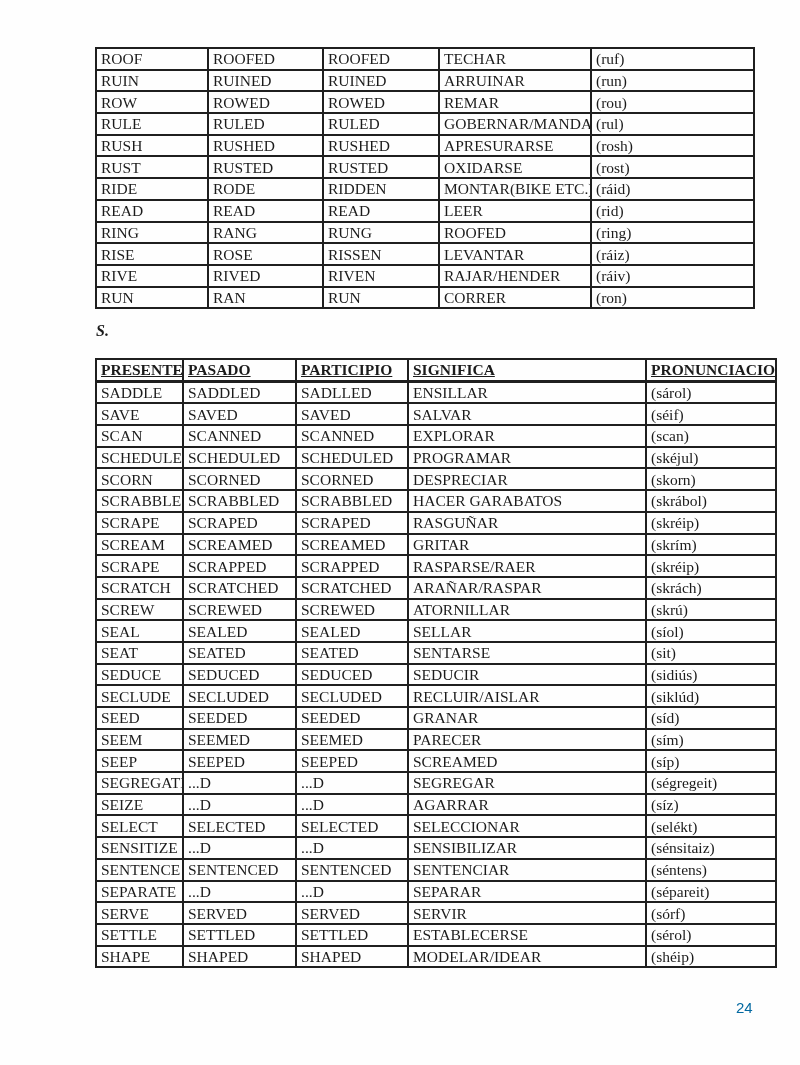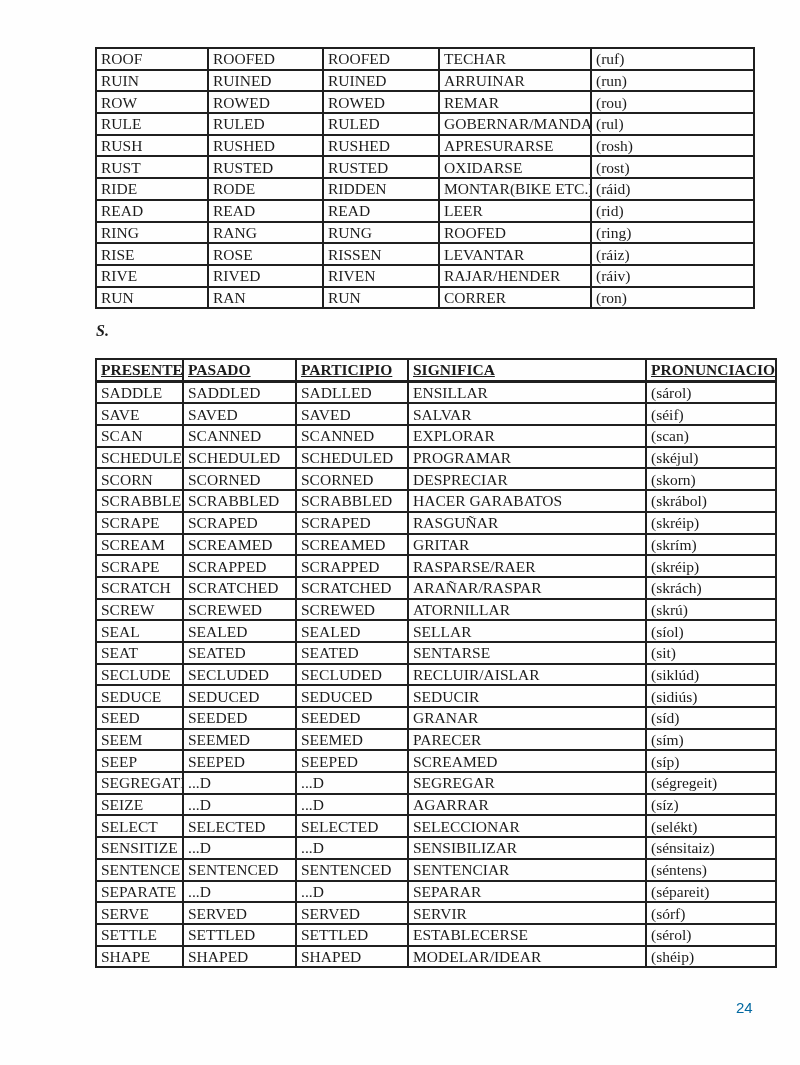--- a/index.html
+++ b/index.html
@@ -264,34 +264,34 @@
           <td>(síol)</td>
         </tr>
         <tr>
           <td>SEAT</td>
           <td>SEATED</td>
           <td>SEATED</td>
           <td>SENTARSE</td>
           <td>(sit)</td>
         </tr>
         <tr>
+          <td>SEDUCE</td>
+          <td>SEDUCED</td>
+          <td>SEDUCED</td>
+          <td>SEDUCIR</td>
+          <td>(sidiús)</td>
+        </tr>
+        <tr>
           <td>SECLUDE</td>
           <td>SECLUDED</td>
           <td>SECLUDED</td>
           <td>RECLUIR/AISLAR</td>
           <td>(siklúd)</td>
         </tr>
         <tr>
-          <td>SEDUCE</td>
-          <td>SEDUCED</td>
-          <td>SEDUCED</td>
-          <td>SEDUCIR</td>
-          <td>(sidiús)</td>
-        </tr>
-        <tr>
           <td>SEED</td>
           <td>SEEDED</td>
           <td>SEEDED</td>
           <td>GRANAR</td>
           <td>(síd)</td>
         </tr>
         <tr>
           <td>SEEM</td>
           <td>SEEMED</td>
           <td>SEEMED</td>

